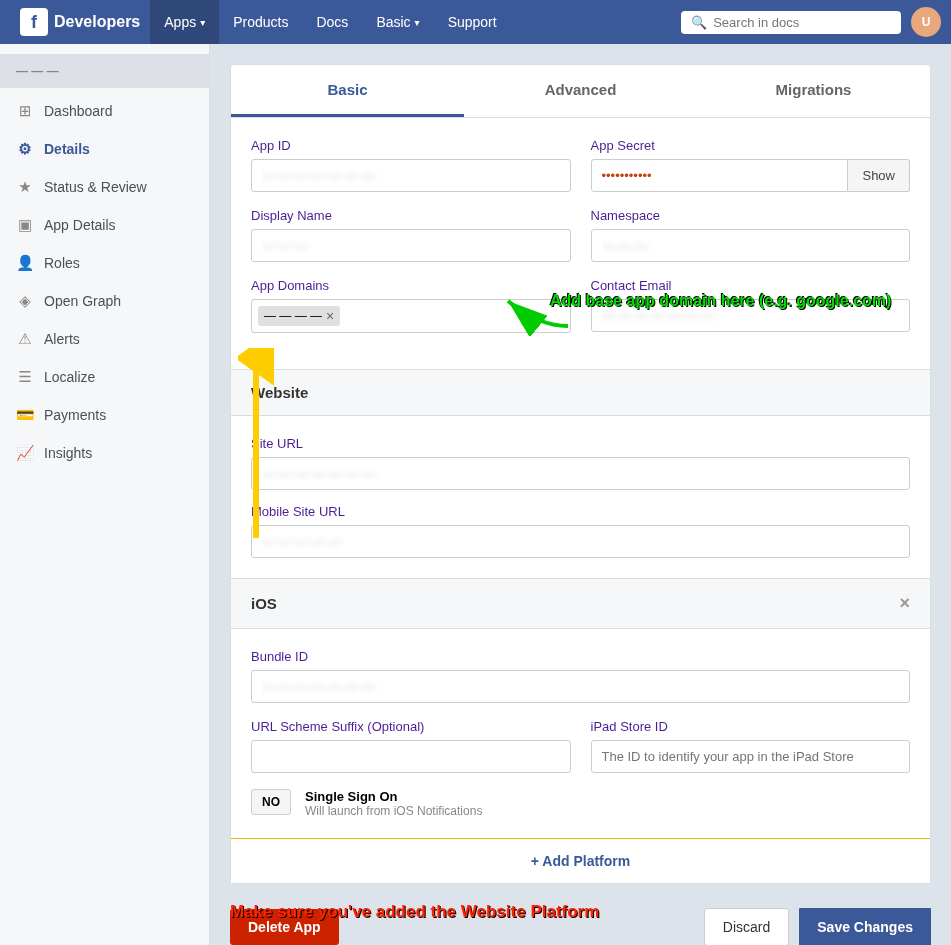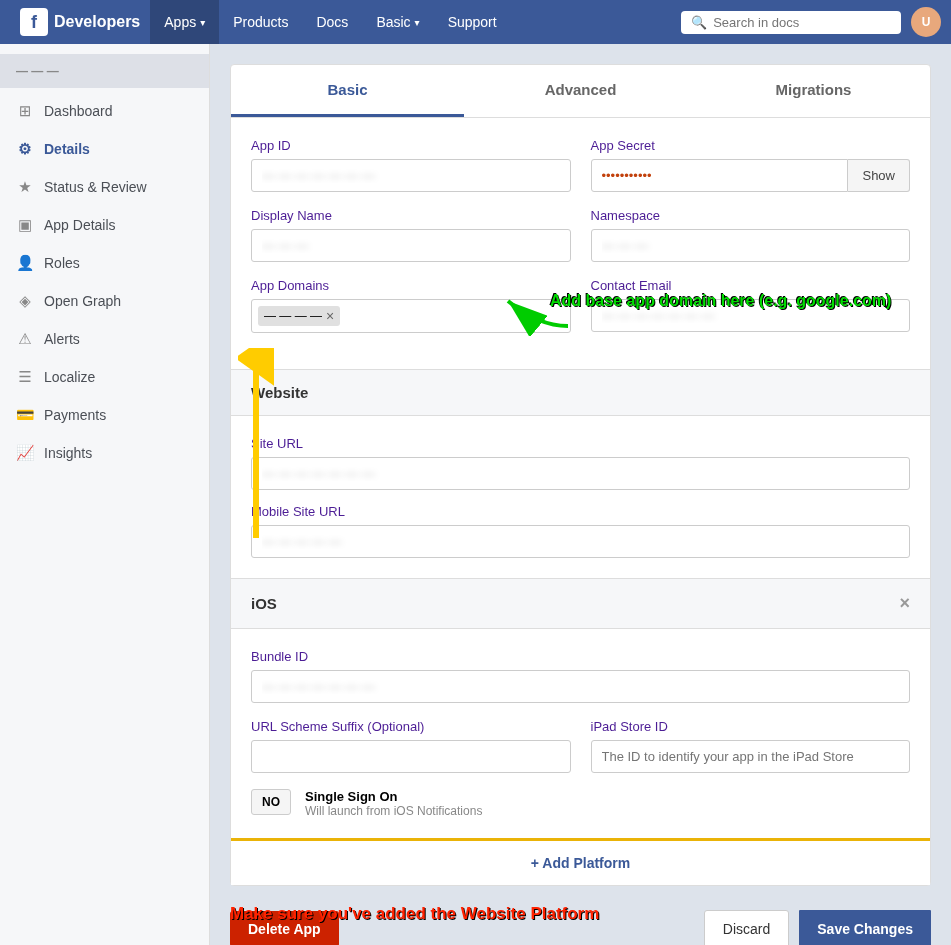--- a/index.html
+++ b/index.html
@@ -136,21 +136,21 @@
 
     
     .toggle-row { display: flex; align-items: flex-start; gap: 14px; margin-top: 10px; }
     .toggle-btn {
       border: 1px solid #ccc; border-radius: 3px; padding: 5px 10px;
       font-size: 12px; background: #f5f5f5; cursor: pointer; font-weight: bold;
     }
 
     
     .add-platform-bar {
-      border-top: 3px solid #eab308; padding: 14px 20px;
+      border-top: 1px solid #eab308; padding: 14px 20px;
       text-align: center; cursor: pointer; color: #3b5998;
       font-size: 14px; font-weight: 600; background: #fff;
     }
 
     
     .bottom-bar {
       max-width: 720px; margin: 10px auto 0;
       display: flex; justify-content: space-between; align-items: center;
       padding: 14px 0;
     }

